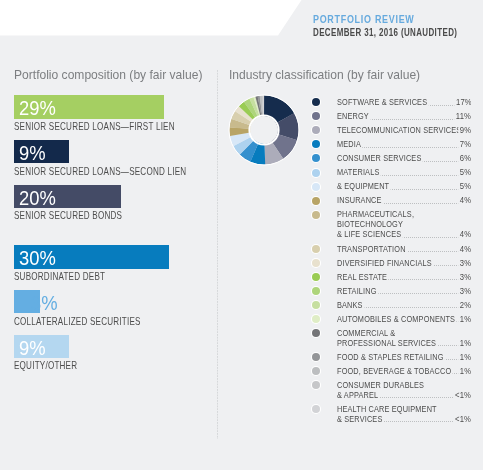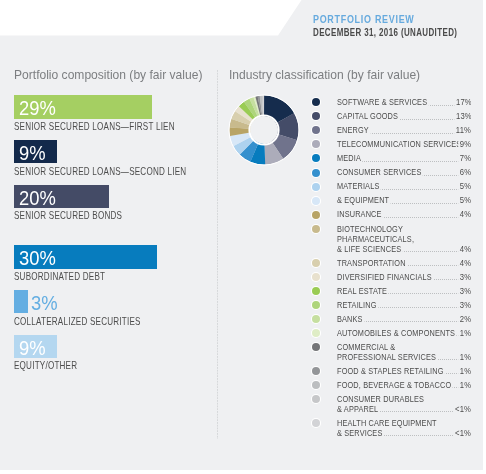--- a/index.html
+++ b/index.html
@@ -24,21 +24,21 @@
               display:inline-block;transform:scaleX(.915);transform-origin:left center;}
 
   
   #divider{position:absolute;left:216.5px;top:69.5px;width:1px;height:369px;
            background-image:linear-gradient(to bottom,#d6d8da 55%,rgba(0,0,0,0) 0%);
            background-size:1px 2.75px;background-repeat:repeat-y;}
 
   
   #bars{position:absolute;left:14px;top:95.3px;}
   .barrow{position:relative;height:44.7px;}
-  .bar{height:23.4px;position:relative;}
+  .bar{height:23.4px;position:relative;padding-left:12px;}
   .barpct{position:absolute;left:5px;top:2.1px;font-size:19.8px;line-height:23.4px;color:#ffffff;
           display:inline-block;transform:scaleX(.93);transform-origin:left center;white-space:nowrap;}
   .barpct.outside{color:inherit;}
   .barlabel{position:absolute;left:0;top:24.6px;font-size:11px;color:#4d4d4d;letter-spacing:.3px;
             white-space:nowrap;display:inline-block;transform:scaleX(.735);transform-origin:left center;}
 
   
   #donut{position:absolute;left:224.4px;top:89.6px;}
 
   
@@ -136,26 +136,20 @@
         <circle cx="40" cy="40" r="14.65" fill="none" stroke="#ffffff" stroke-width="1.9"></circle>
       </svg></div>
   <div id="legend">
       <div class="lrow">
         <span class="ldot" style="background: rgb(21, 44, 77);"></span>
         <div class="ltext">
           <div class="lline"><span class="ldots"></span><span class="lname">SOFTWARE &amp; SERVICES</span><span class="lpct">17%</span></div>
         </div>
       </div>
       <div class="lrow">
-        <span class="ldot" style="background: rgb(68, 76, 104);"></span>
-        <div class="ltext">
-          <div class="lline"><span class="ldots"></span><span class="lname">CAPITAL GOODS</span><span class="lpct">13%</span></div>
-        </div>
-      </div>
-      <div class="lrow">
         <span class="ldot" style="background: rgb(112, 115, 140);"></span>
         <div class="ltext">
           <div class="lline"><span class="ldots"></span><span class="lname">ENERGY</span><span class="lpct">11%</span></div>
         </div>
       </div>
       <div class="lrow">
         <span class="ldot" style="background: rgb(172, 172, 186);"></span>
         <div class="ltext">
           <div class="lline"><span class="ldots"></span><span class="lname">TELECOMMUNICATION SERVICES</span><span class="lpct">9%</span></div>
         </div>
@@ -186,22 +180,22 @@
       </div>
       <div class="lrow">
         <span class="ldot" style="background: rgb(184, 164, 102);"></span>
         <div class="ltext">
           <div class="lline"><span class="ldots"></span><span class="lname">INSURANCE</span><span class="lpct">4%</span></div>
         </div>
       </div>
       <div class="lrow">
         <span class="ldot" style="background: rgb(200, 186, 141);"></span>
         <div class="ltext">
+          <div class="lline"><span class="lname">PHARMACEUTICALS,</span></div>
           <div class="lline"><span class="lname">BIOTECHNOLOGY</span></div>
-          <div class="lline"><span class="lname">PHARMACEUTICALS,</span></div>
           <div class="lline"><span class="ldots"></span><span class="lname">&amp; LIFE SCIENCES</span><span class="lpct">4%</span></div>
         </div>
       </div>
       <div class="lrow">
         <span class="ldot" style="background: rgb(216, 207, 174);"></span>
         <div class="ltext">
           <div class="lline"><span class="ldots"></span><span class="lname">TRANSPORTATION</span><span class="lpct">4%</span></div>
         </div>
       </div>
       <div class="lrow">

